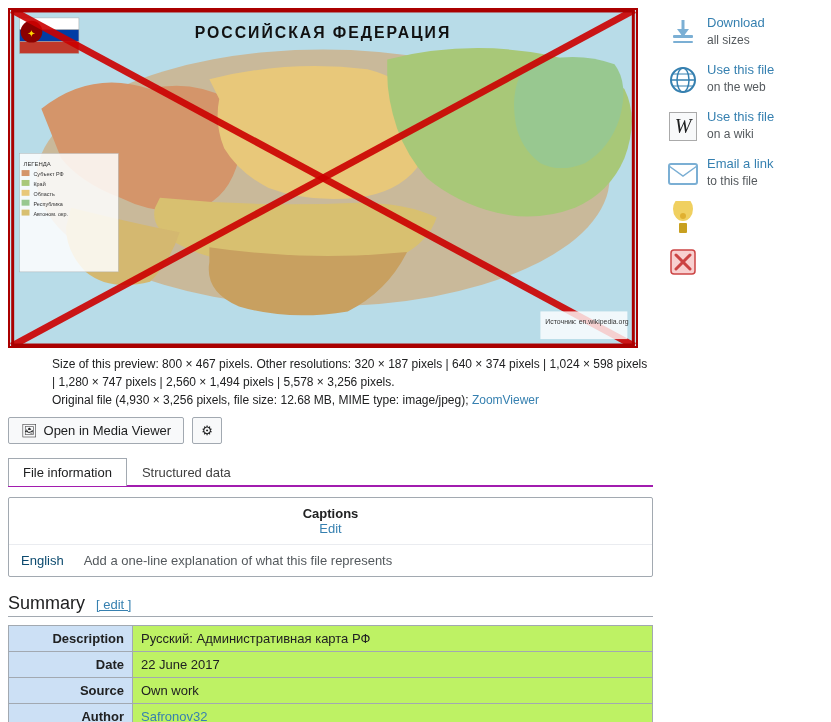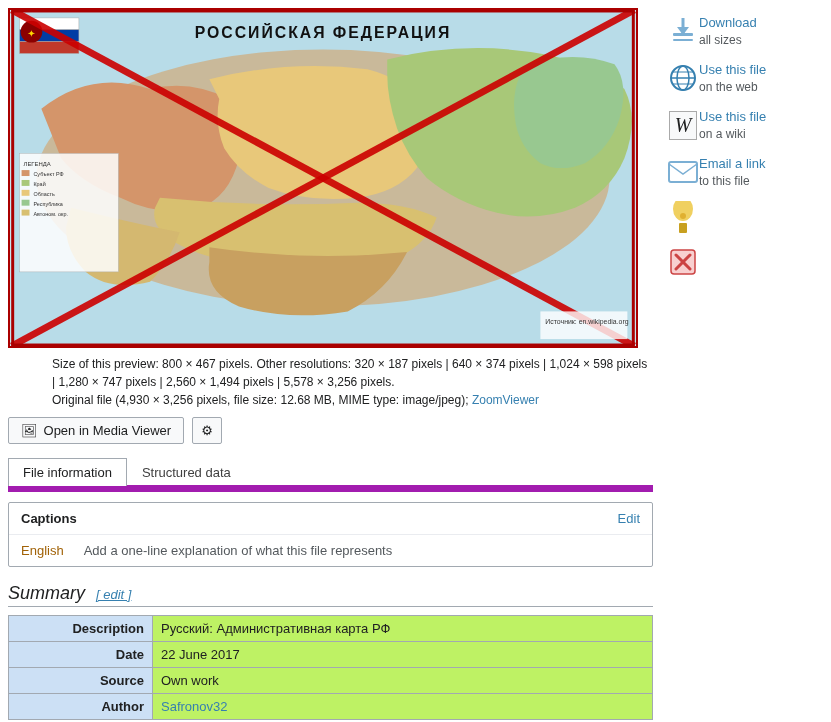--- a/index.html
+++ b/index.html
@@ -59,21 +59,21 @@
       border: 1px solid #a2a9b1;
       border-radius: 2px;
       cursor: pointer;
       font-size: 13px;
       color: #202122;
     }
 
     
     .tabs-container {
       margin-top: 14px;
-      border-bottom: 7px solid #a21caf;
+      border-bottom: 2px solid #a21caf;
     }
 
     .tabs-nav {
       display: flex;
       gap: 0;
     }
 
     .tab-item {
       padding: 6px 14px;
       cursor: pointer;
@@ -94,24 +94,25 @@
 
     
     .file-info-section {
       margin-top: 10px;
       border: 1px solid #a2a9b1;
       border-radius: 2px;
     }
 
     .captions-header {
       display: flex;
-      justify-content: space-between;
+      justify-content: flex-start;
       align-items: center;
       padding: 8px 12px;
       border-bottom: 1px solid #eaecf0;
+      flex-direction: column;
     }
 
     .captions-title {
       font-weight: bold;
       font-size: 13px;
     }
 
     .edit-link {
       color: #3680b0;
       font-size: 13px;
@@ -119,41 +120,40 @@
       text-decoration: none;
     }
 
     .captions-row {
       display: flex;
       padding: 8px 12px;
       gap: 20px;
     }
 
     .captions-lang {
-      color: #a16207;
+      color: #0c4a6e;
       font-size: 13px;
     }
 
     .captions-placeholder {
       color: #54595d;
       font-size: 13px;
     }
 
     
     .summary-section {
       margin-top: 16px;
     }
 
     .summary-header {
       font-size: 18px;
       font-weight: normal;
       border-bottom: 1px solid #a2a9b1;
       padding-bottom: 2px;
       margin-bottom: 8px;
-      font-style: italic;
     }
 
     .summary-edit {
       font-size: 13px;
       font-weight: normal;
       color: #3680b0;
       margin-left: 6px;
     }
 
     .summary-table {
@@ -167,37 +167,37 @@
       vertical-align: top;
       border: 1px solid #a2a9b1;
       font-size: 13px;
     }
 
     .summary-table .label-cell {
       background: #cce0f5;
       text-align: right;
       font-weight: bold;
       color: #202122;
-      width: 144px;
+      width: 124px;
     }
 
     .summary-table .value-cell {
       background: #bef264;
     }
 
     .summary-table .value-cell a {
       color: #3680b0;
       text-decoration: none;
     }
 
     
     .right-panel-item {
       display: flex;
-      align-items: center;
-      gap: 0;
+      align-items: flex-end;
+      gap: 8px;
       padding: 6px 4px;
       cursor: pointer;
     }
 
     .right-icon {
       width: 32px;
       height: 32px;
       flex-shrink: 0;
       display: flex;
       align-items: center;

